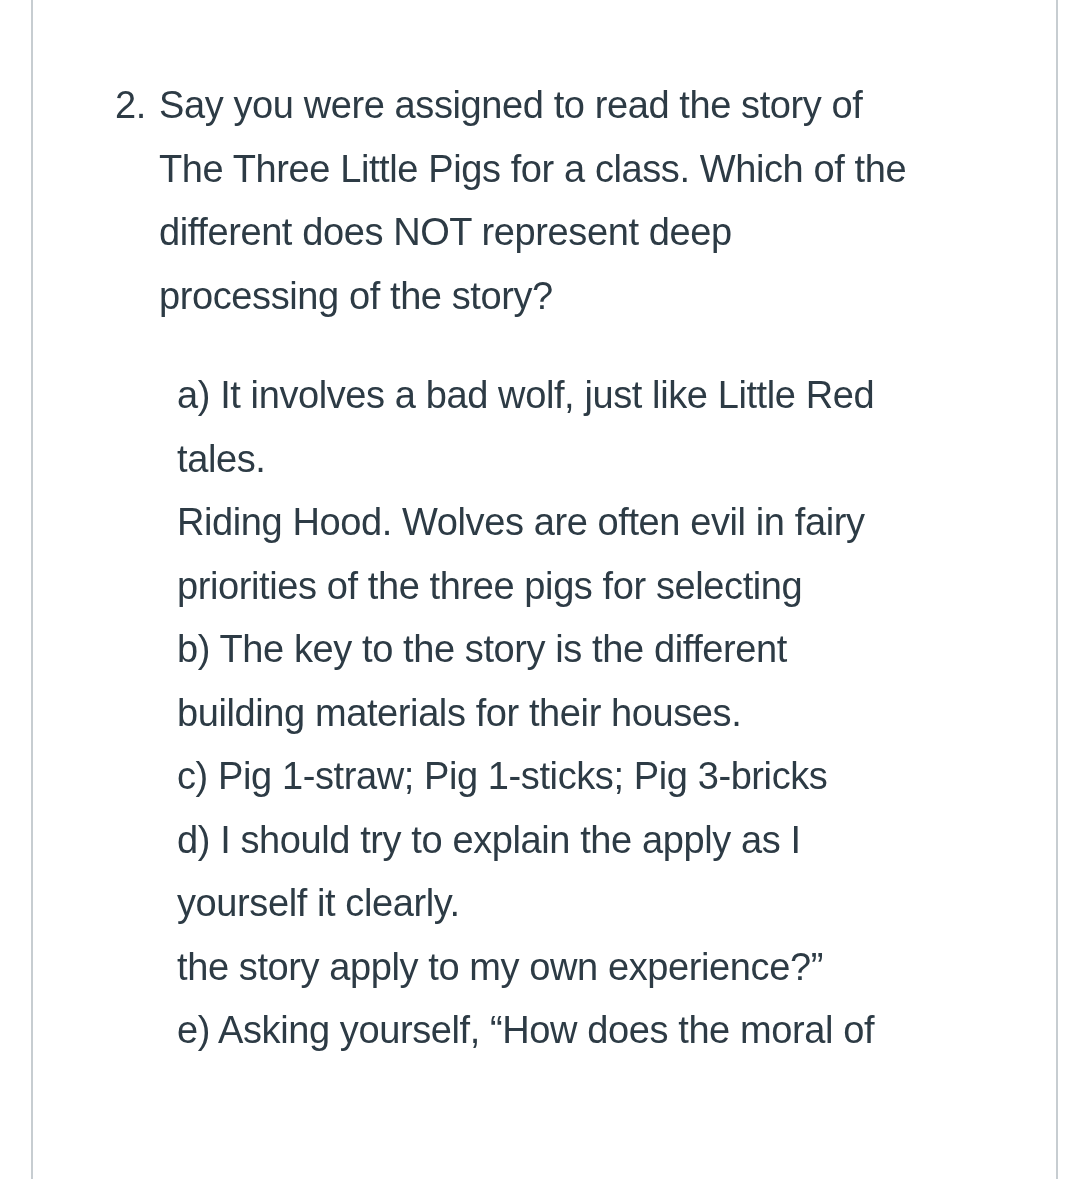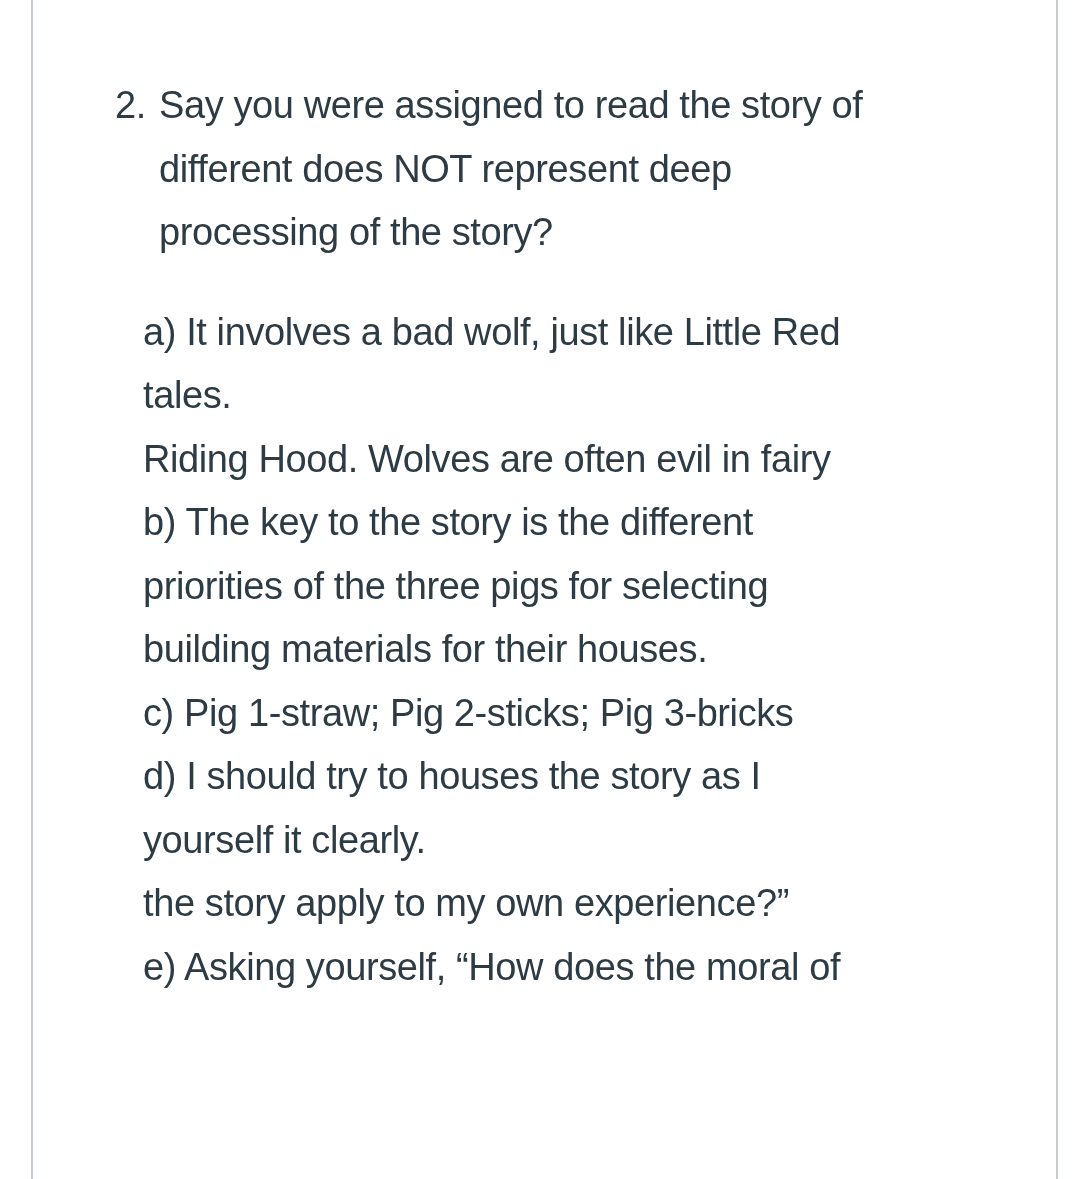--- a/index.html
+++ b/index.html
@@ -35,47 +35,48 @@
     letter-spacing: -0.4px;
   }
   .q-row { display: flex; }
   .q-number {
     width: 44px;
     flex: none;
   }
   .line { white-space: nowrap; }
 
   .options {
-    margin-left: 28px;
+    margin-left: 62px;
     margin-top: 36px;
   }
 </style>
 </head>
 <body>
 
 <div class="page">
   <div class="v-border left"></div>
   <div class="v-border right"></div>
 
   <div class="question-block">
     <div class="q-row">
       <div class="q-number">2.</div>
       <div class="q-lines" id="q-lines">
           <div class="line">Say you were assigned to read the story of</div>
+          <div class="line">The Three Little Pigs for a class. Which of the</div>
           <div class="line">different does NOT represent deep</div>
           <div class="line">processing of the story?</div>
         </div>
     </div>
     <div class="options" id="opt-lines">
         <div class="line">a) It involves a bad wolf, just like Little Red</div>
         <div class="line">tales.</div>
         <div class="line">Riding Hood. Wolves are often evil in fairy</div>
+        <div class="line">priorities of the three pigs for selecting</div>
         <div class="line">b) The key to the story is the different</div>
-        <div class="line">priorities of the three pigs for selecting</div>
         <div class="line">building materials for their houses.</div>
-        <div class="line">c) Pig 1-straw; Pig 2-sticks; Pig 3-bricks</div>
-        <div class="line">d) I should try to houses the story as I</div>
+        <div class="line">c) Pig 1-straw; Pig 1-sticks; Pig 3-bricks</div>
+        <div class="line">d) I should try to explain the apply as I</div>
         <div class="line">yourself it clearly.</div>
         <div class="line">the story apply to my own experience?”</div>
         <div class="line">e) Asking yourself, “How does the moral of</div>
       </div>
   </div>
 </div>
 
 </body></html>

